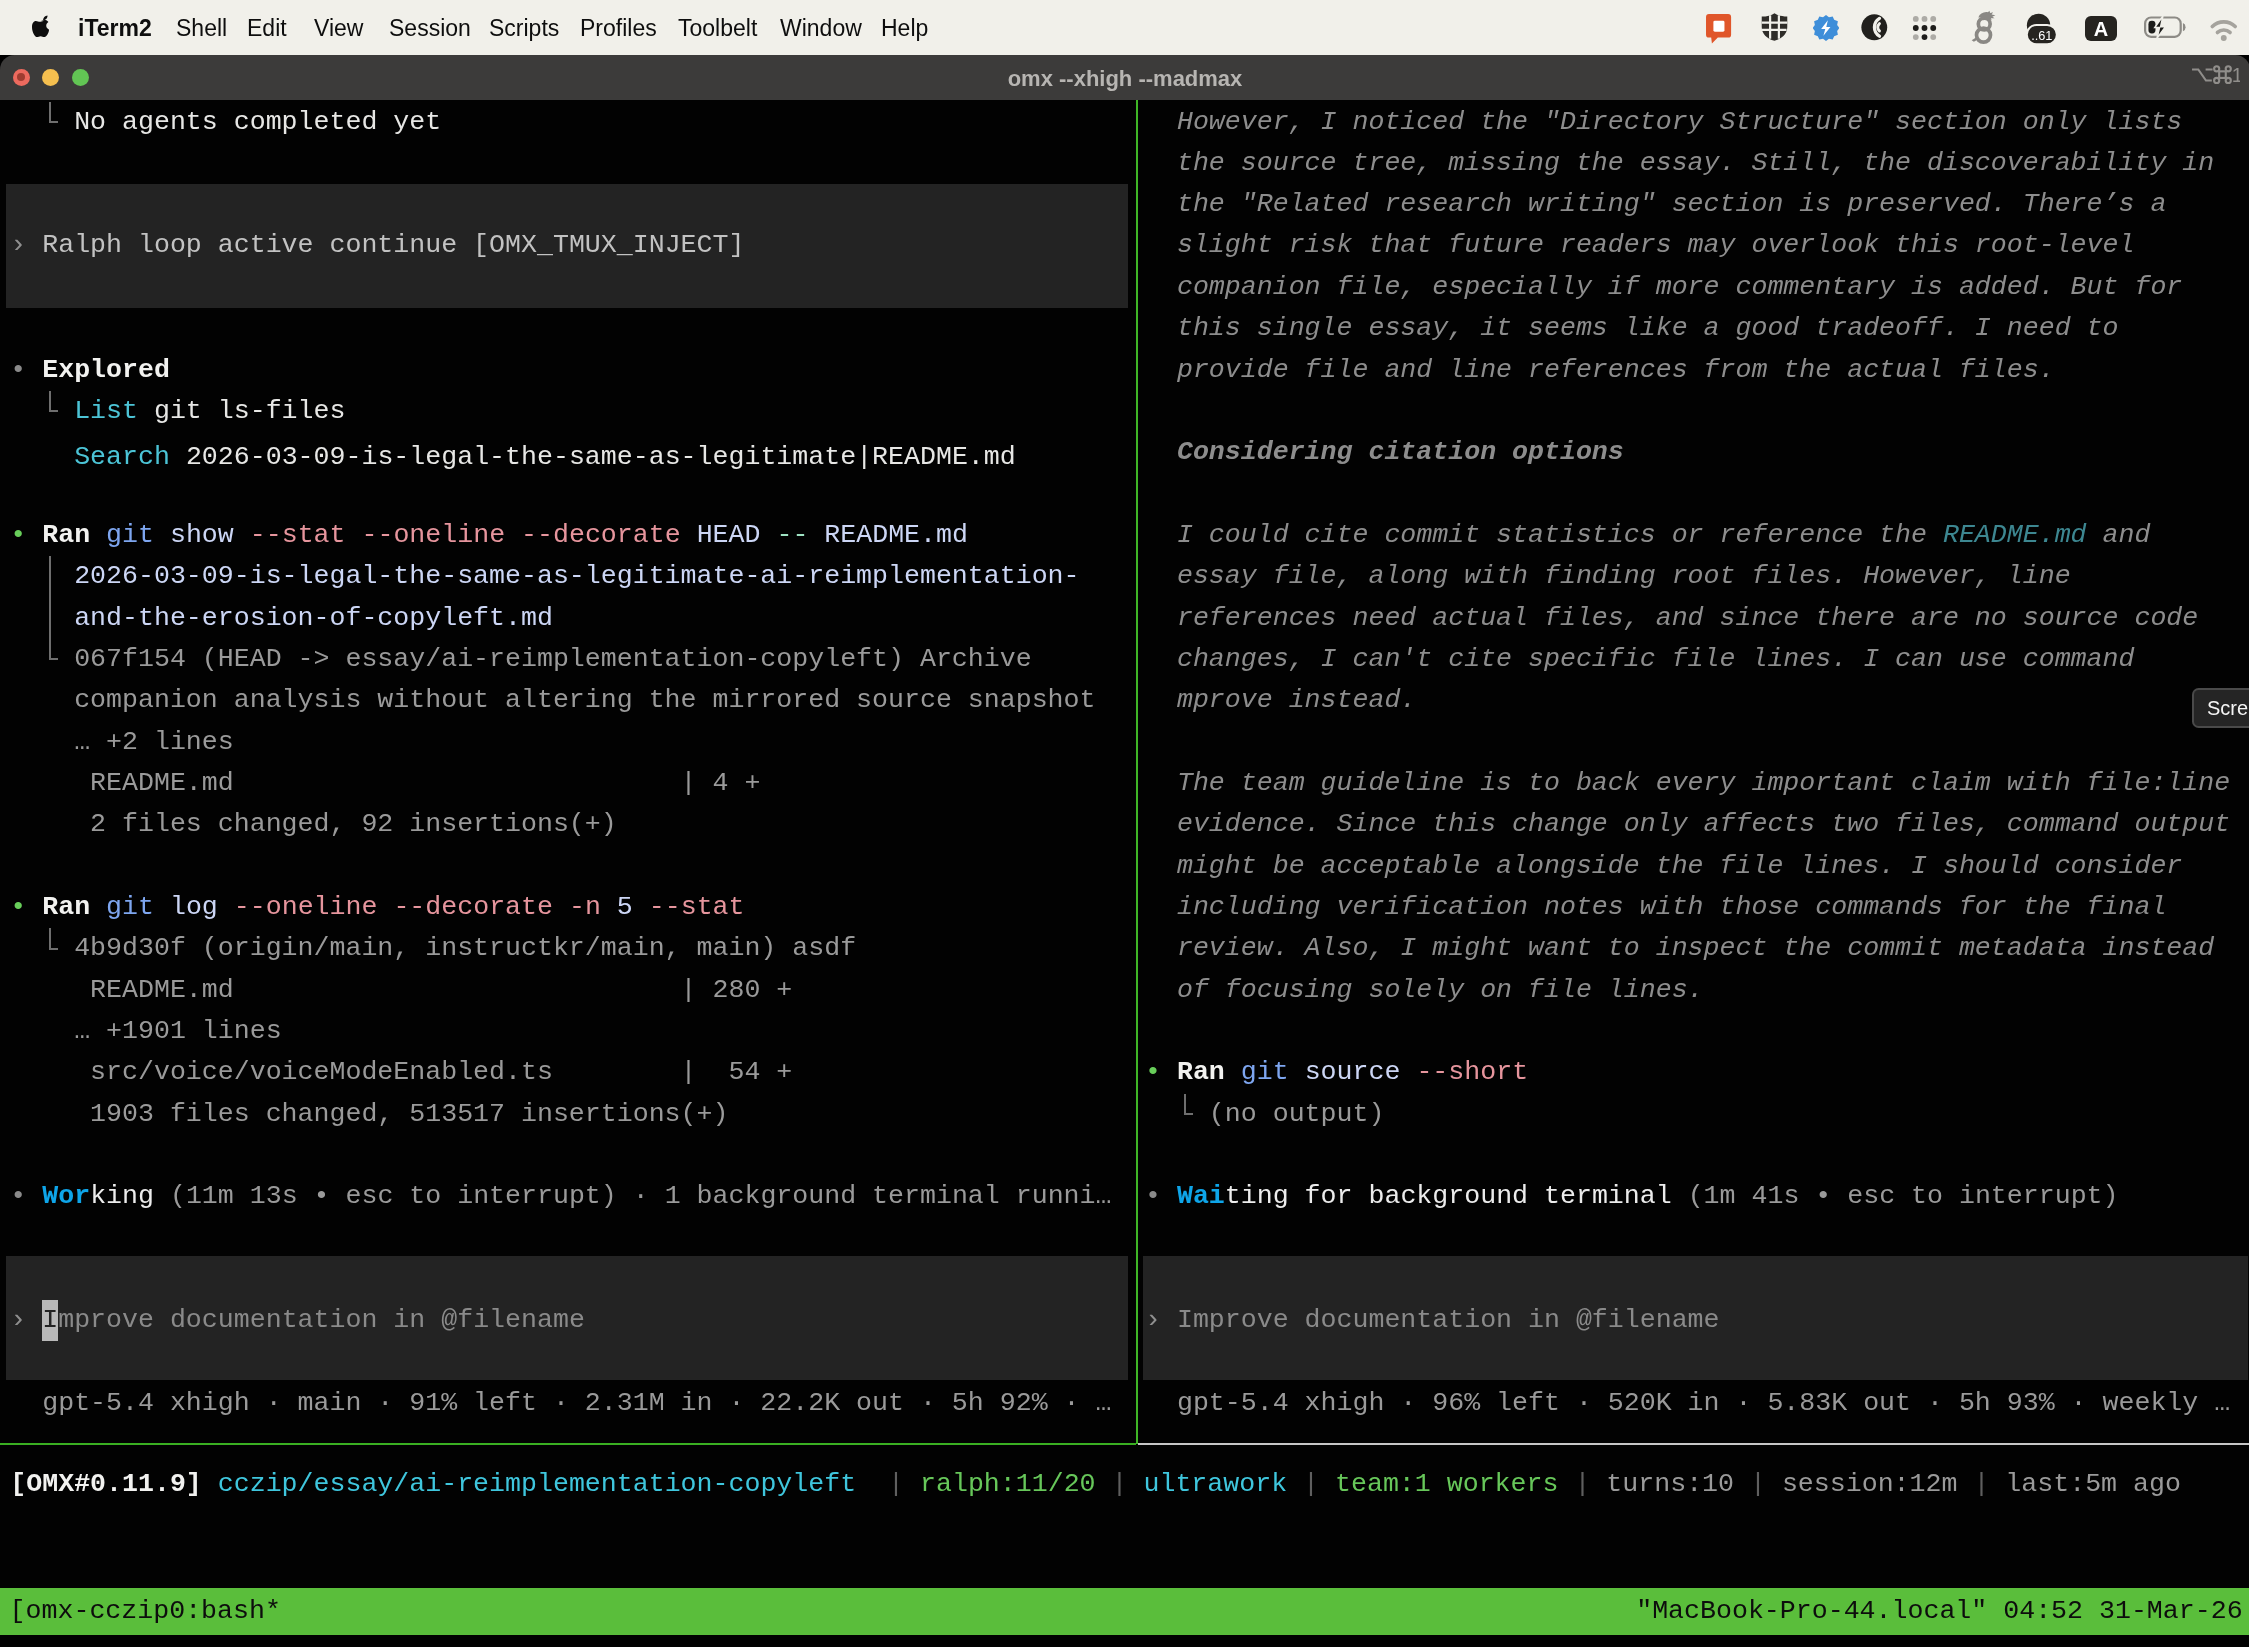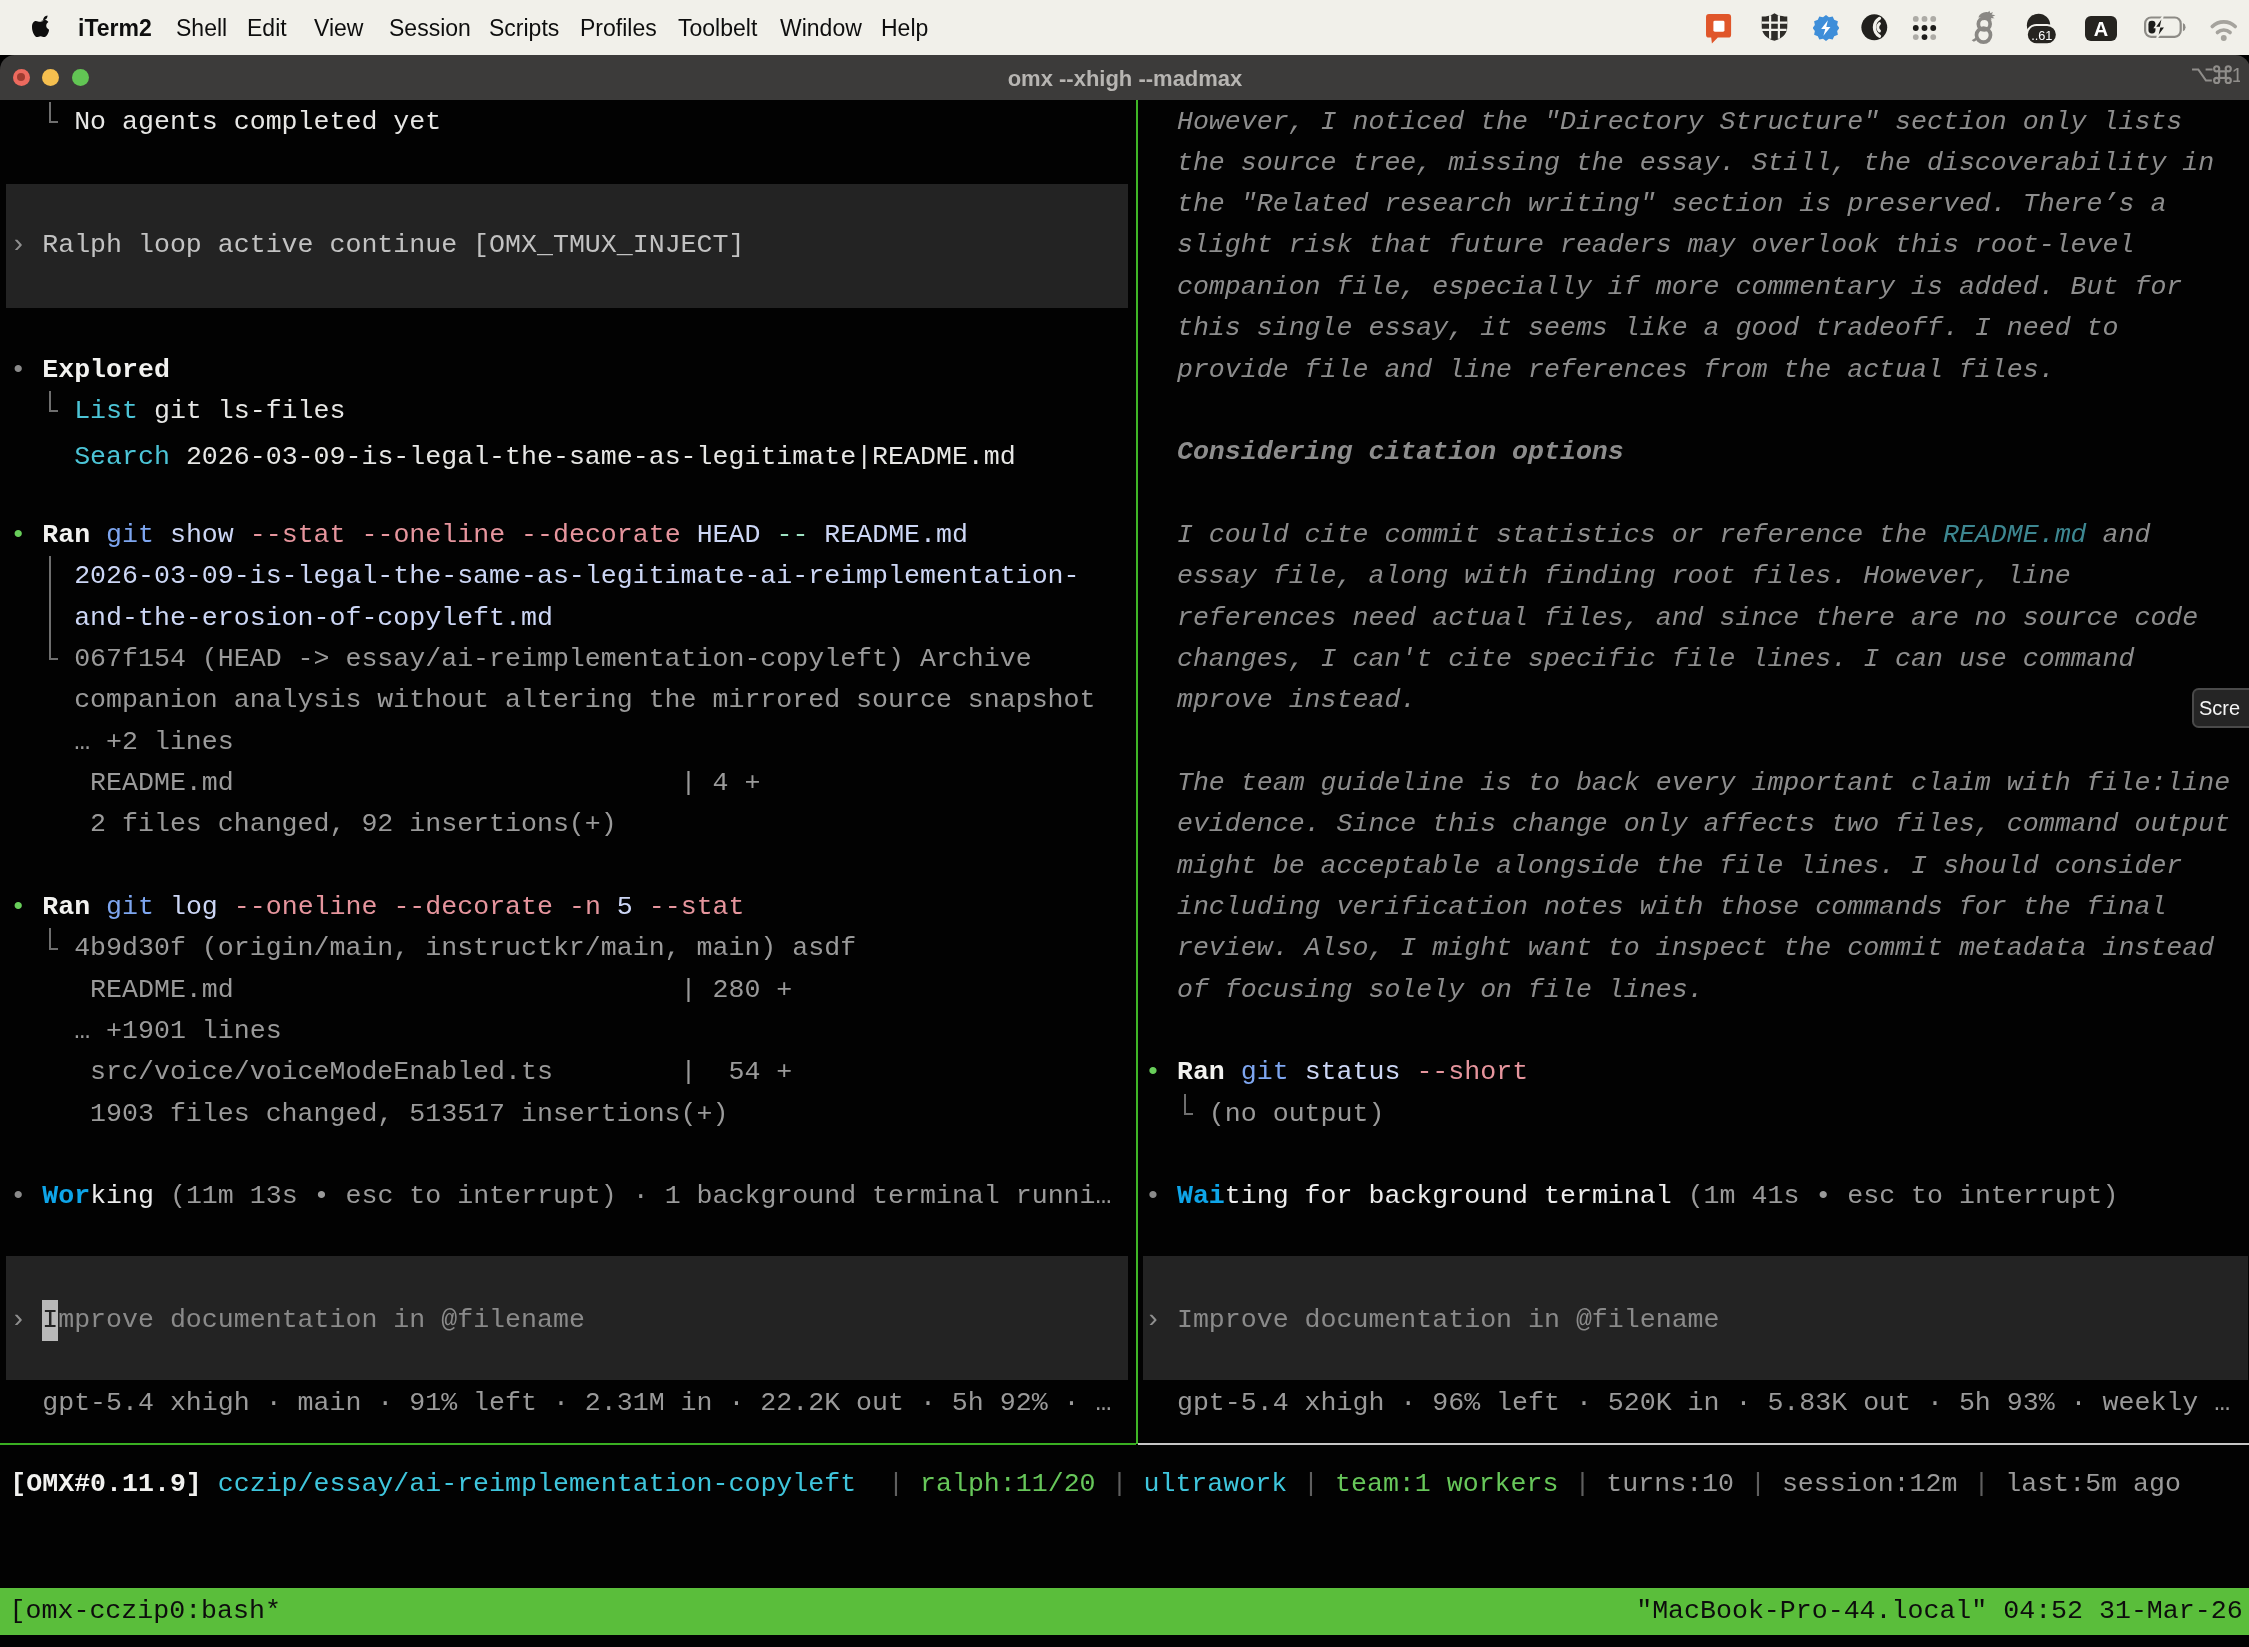--- a/index.html
+++ b/index.html
@@ -112,21 +112,21 @@
 </g>
 <text x="55" y="24.5" font-family="Liberation Sans" font-size="27" fill="#908e8b">1</text>
 </svg>
 <div id="term">
 <div class="box" style="left:5.9px;top:84px;width:1122px;height:124px"></div>
 <div class="box" style="left:5.9px;top:1156px;width:1122px;height:124px"></div>
 <div class="box" style="left:1143px;top:1156px;width:1105px;height:124px"></div>
 <div style="position:absolute;left:1136px;top:0;width:2.2px;height:1344px;background:#3fb626"></div>
 <div style="position:absolute;left:0;top:1343px;width:1136px;height:2.2px;background:#3aaf22"></div>
 <div style="position:absolute;left:1138px;top:1343px;width:1112px;height:2.2px;background:#c6c6c6"></div>
-<div style="position:absolute;left:2192px;top:588px;width:58px;height:40px;background:#252525;border:2.2px solid #4a4a4a;border-radius:6.6px 0 0 6.6px;border-right:none;color:#f5f5f5;font:400 20px/37px 'Liberation Sans';padding-left:5px;box-sizing:border-box">Scre</div>
+<div style="position:absolute;left:2192px;top:588px;width:58px;height:40px;background:#252525;border:2.2px solid #4a4a4a;border-radius:6.6px 0 0 6.6px;border-right:none;color:#f5f5f5;font:400 20px/37px 'Liberation Sans';padding-left:13px;box-sizing:border-box">Scre</div>
 <div class="r L w" style="top:1.5px">    No agents completed yet</div>
 <div class="r L" style="top:125px"><span class="pr">›</span> <span class="rt">Ralph loop active continue [OMX_TMUX_INJECT]</span></div>
 <div class="r L" style="top:250px"><span class="gy">•</span> <span class="b">Explored</span></div>
 <div class="r L" style="top:291px">    <span class="cy">List</span> <span class="w">git ls-files</span></div>
 <div class="r L" style="top:337px">    <span class="cy">Search</span> <span class="w">2026-03-09-is-legal-the-same-as-legitimate|README.md</span></div>
 <div class="r L" style="top:415px"><span class="gb">•</span> <span class="b">Ran</span> <span class="bl">git</span> <span class="pa">show</span> <span class="pk">--stat --oneline --decorate</span> <span class="pa">HEAD</span> <span class="mi2">--</span> <span class="pa">README.md</span></div>
 <div class="r L pa" style="top:456px">    2026-03-09-is-legal-the-same-as-legitimate-ai-reimplementation-</div>
 <div class="r L pa" style="top:498px">    and-the-erosion-of-copyleft.md</div>
 <div class="r L" style="top:539px">    067f154 (HEAD -&gt; essay/ai-reimplementation-copyleft) Archive</div>
 <div class="r L" style="top:580px">    companion analysis without altering the mirrored source snapshot</div>
@@ -154,21 +154,21 @@
 <div class="r R it" style="top:456px">  essay file, along with finding root files. However, line</div>
 <div class="r R it" style="top:498px">  references need actual files, and since there are no source code</div>
 <div class="r R it" style="top:539px">  changes, I can't cite specific file lines. I can use command</div>
 <div class="r R it" style="top:580px">  mprove instead.</div>
 <div class="r R it" style="top:663px">  The team guideline is to back every important claim with file:line</div>
 <div class="r R it" style="top:704px">  evidence. Since this change only affects two files, command output</div>
 <div class="r R it" style="top:746px">  might be acceptable alongside the file lines. I should consider</div>
 <div class="r R it" style="top:787px">  including verification notes with those commands for the final</div>
 <div class="r R it" style="top:828px">  review. Also, I might want to inspect the commit metadata instead</div>
 <div class="r R it" style="top:870px">  of focusing solely on file lines.</div>
-<div class="r R" style="top:952px"><span class="gb">•</span> <span class="b">Ran</span> <span class="bl">git</span> <span class="pa">status</span> <span class="pk">--short</span></div>
+<div class="r R" style="top:952px"><span class="gb">•</span> <span class="b">Ran</span> <span class="bl">git</span> <span class="pa">source</span> <span class="pk">--short</span></div>
 <div class="r R" style="top:994px">    (no output)</div>
 <div class="r R" style="top:1076px"><span class="gy">•</span> <span class="dm">Wai</span><span class="bw">ting for background terminal</span> (1m 41s • esc to interrupt)</div>
 <div class="r R" style="top:1200px"><span class="pr">›</span> <span class="gy">Improve documentation in @filename</span></div>
 <div class="r R" style="top:1283px">  gpt-5.4 xhigh · 96% left · 520K in · 5.83K out · 5h 93% · weekly …</div>
 <div class="gl" style="left:49px;top:1.5px;width:1.8px;height:21.4px"></div>
 <div class="gl" style="left:49px;top:21px;width:9.2px;height:1.8px"></div>
 <div class="gl" style="left:49px;top:291px;width:1.8px;height:21.4px"></div>
 <div class="gl" style="left:49px;top:310px;width:9.2px;height:1.8px"></div>
 <div class="gl" style="left:49px;top:456px;width:1.8px;height:103px"></div>
 <div class="gl" style="left:49px;top:558px;width:9.2px;height:1.8px"></div>

